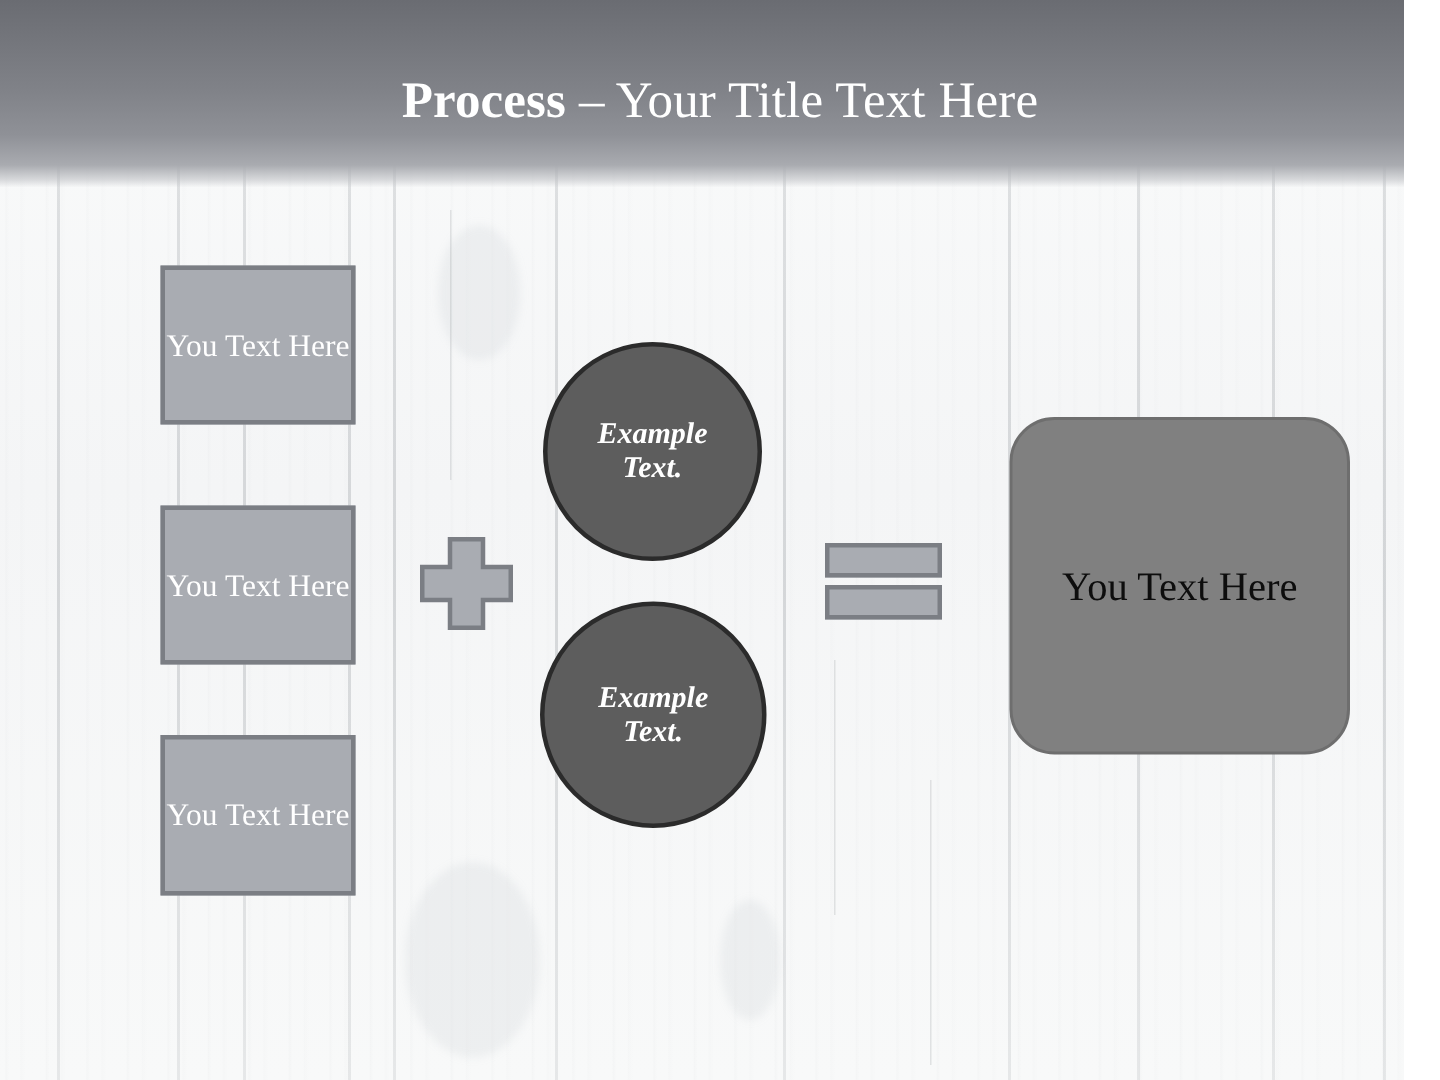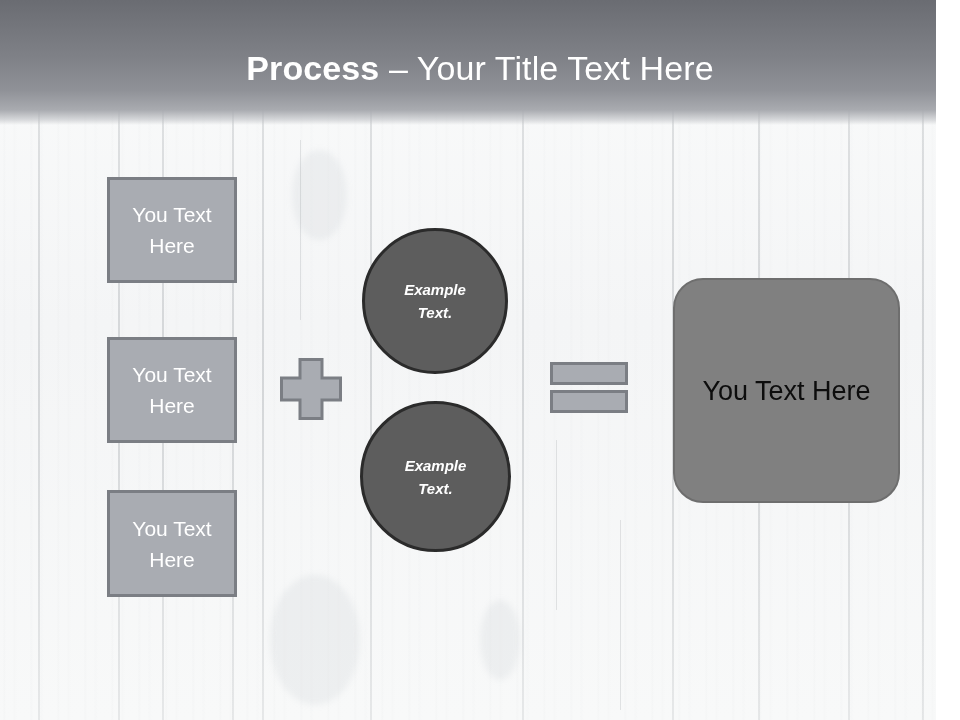--- a/index.html
+++ b/index.html
@@ -6,21 +6,21 @@
   html, body {
     margin: 0;
     padding: 0;
     background: #ffffff;
   }
   #slide {
     position: relative;
     width: 936px;
     height: 720px;
     overflow: hidden;
-    font-family: Liberation Sans, sans-serif;
+    font-family: Liberation Serif, serif;
     background: #0f172a;
   }
 
   
   .wood-base {
     position: absolute;
     inset: 0;
     background:
       
       repeating-linear-gradient(
@@ -124,21 +124,21 @@
   .circle {
     position: absolute;
     border-radius: 50%;
     background: #5d5d5d;
     border: 3px solid #2b2b2b;
     box-sizing: border-box;
     display: flex;
     align-items: center;
     justify-content: center;
     color: #ffffff;
-    font-size: 15px;
+    font-size: 20px;
     line-height: 23px;
     font-weight: bold;
     font-style: italic;
     text-align: center;
   }
   #circle-1 { left: 362px; top: 228px; width: 146px; height: 146px; }
   #circle-2 { left: 360px; top: 401px; width: 151px; height: 151px; }
 
   
   .eq-wrap {

